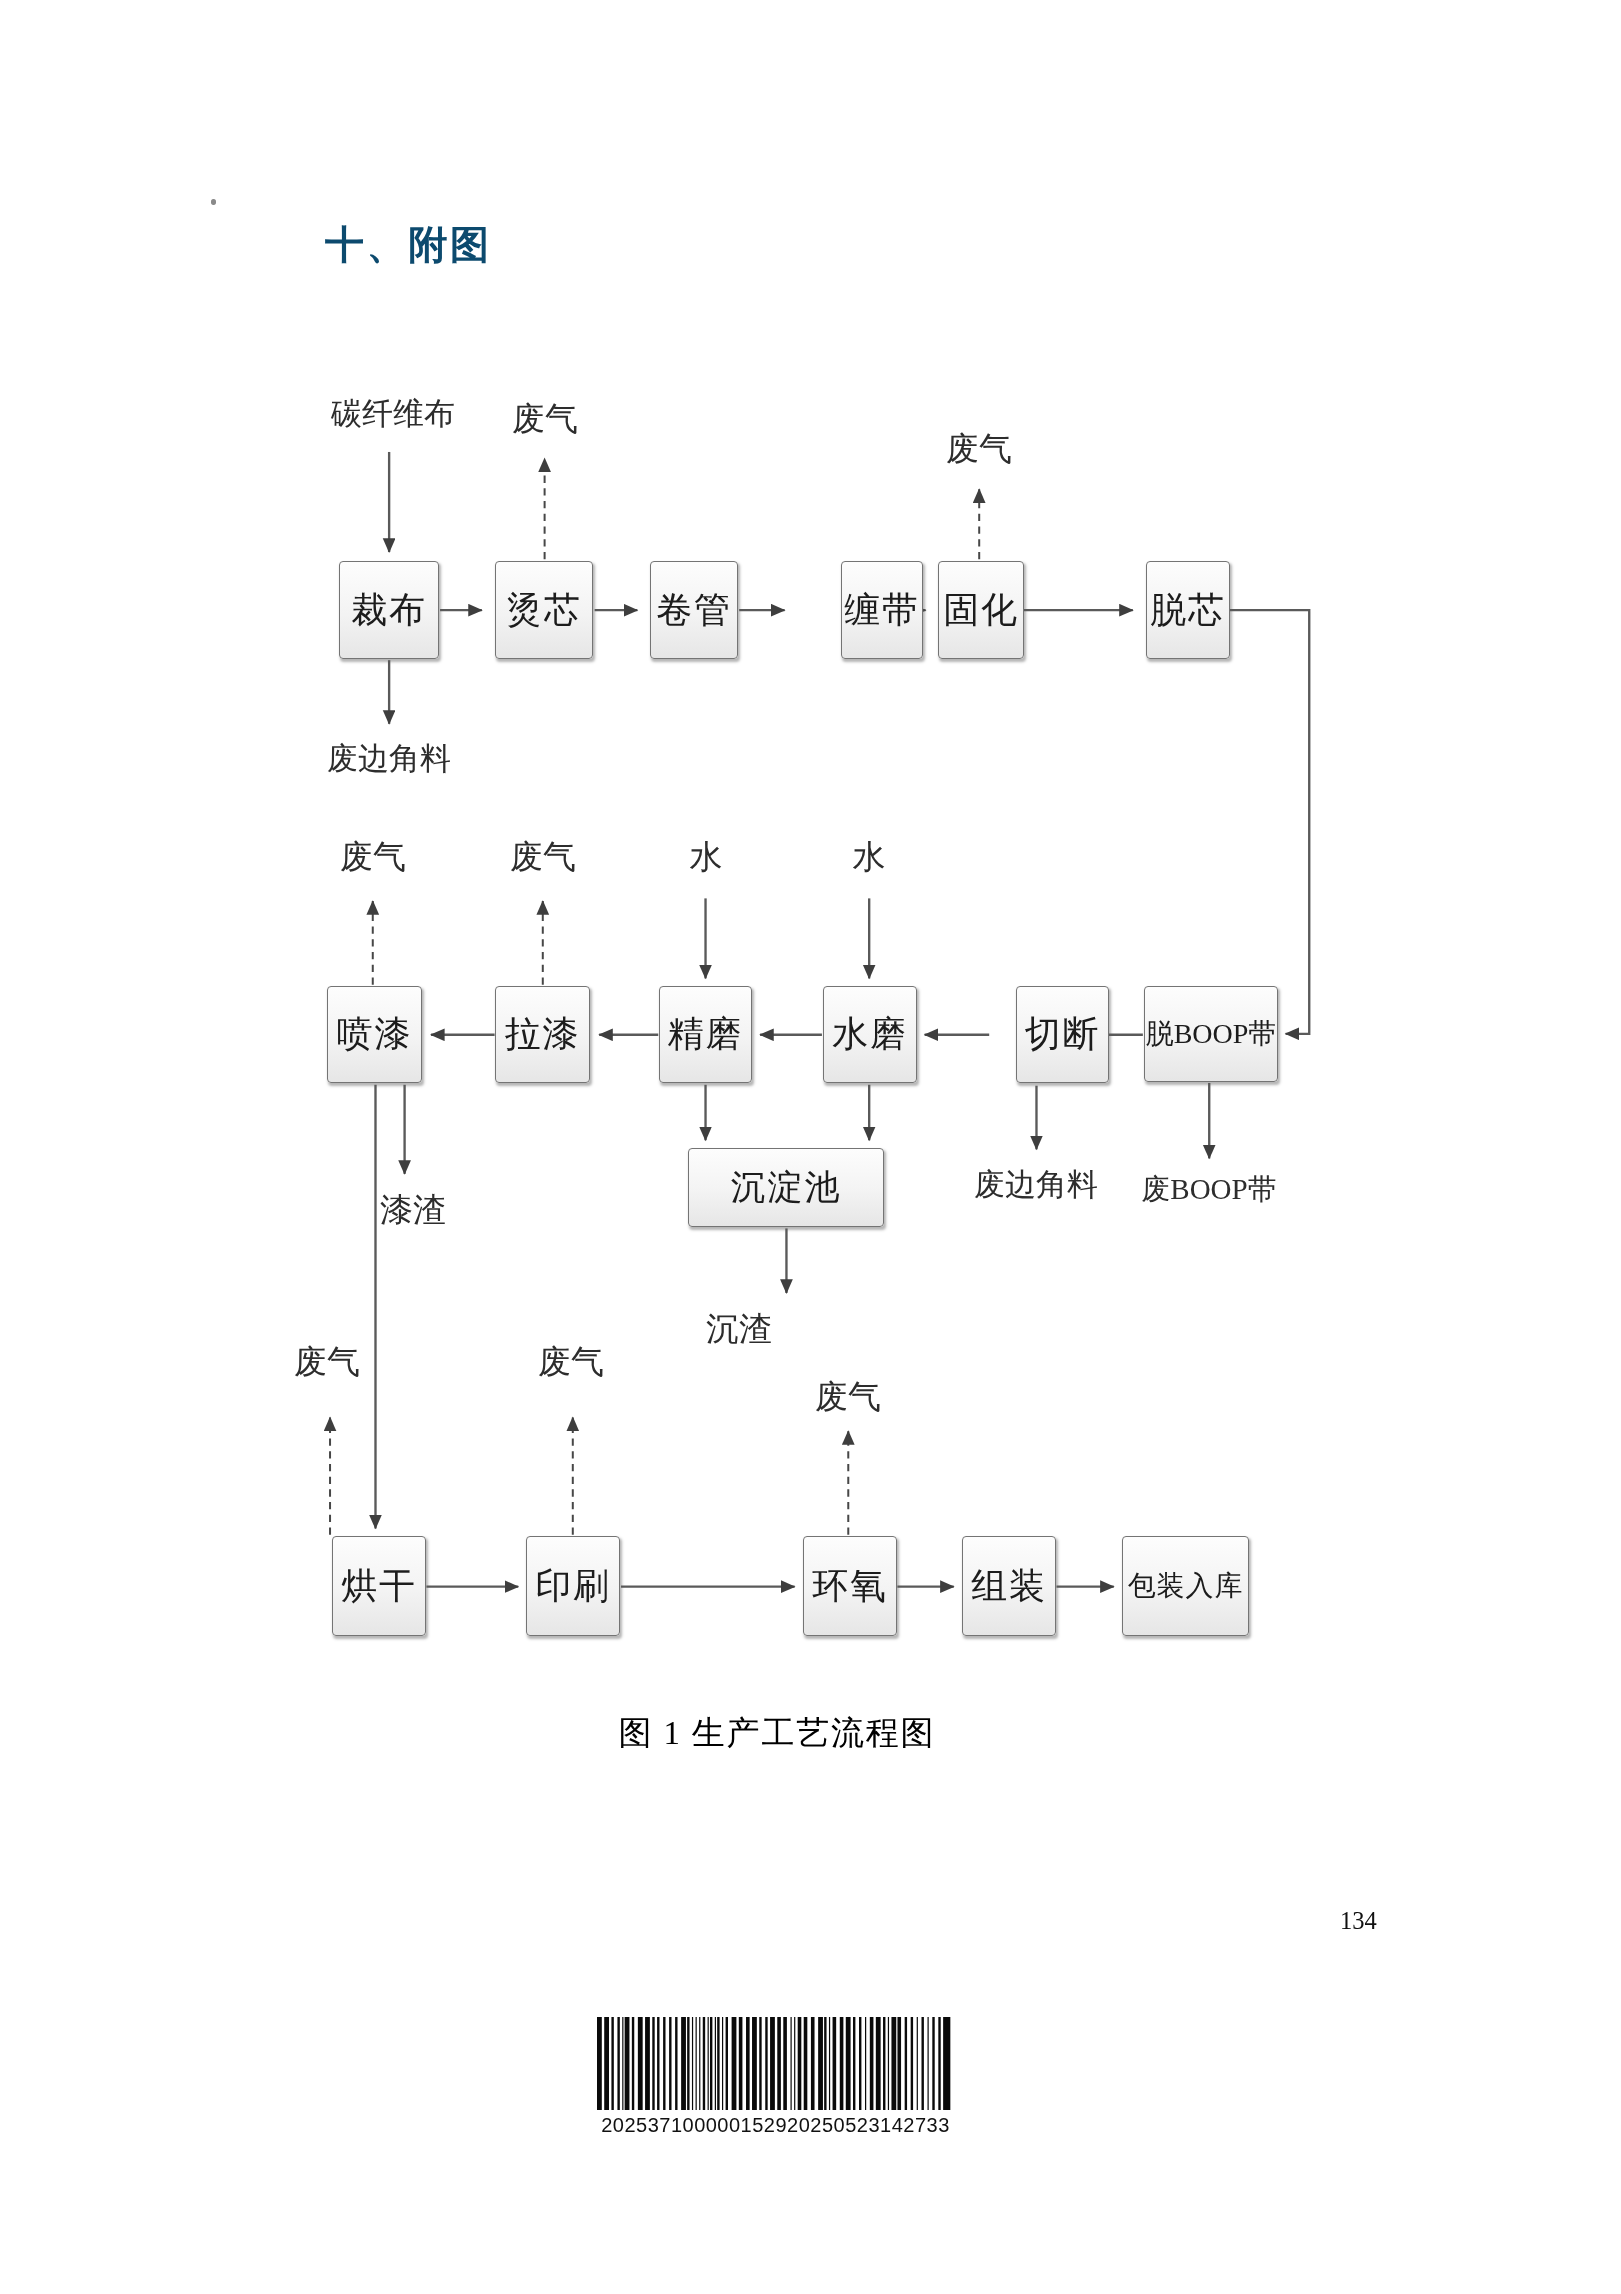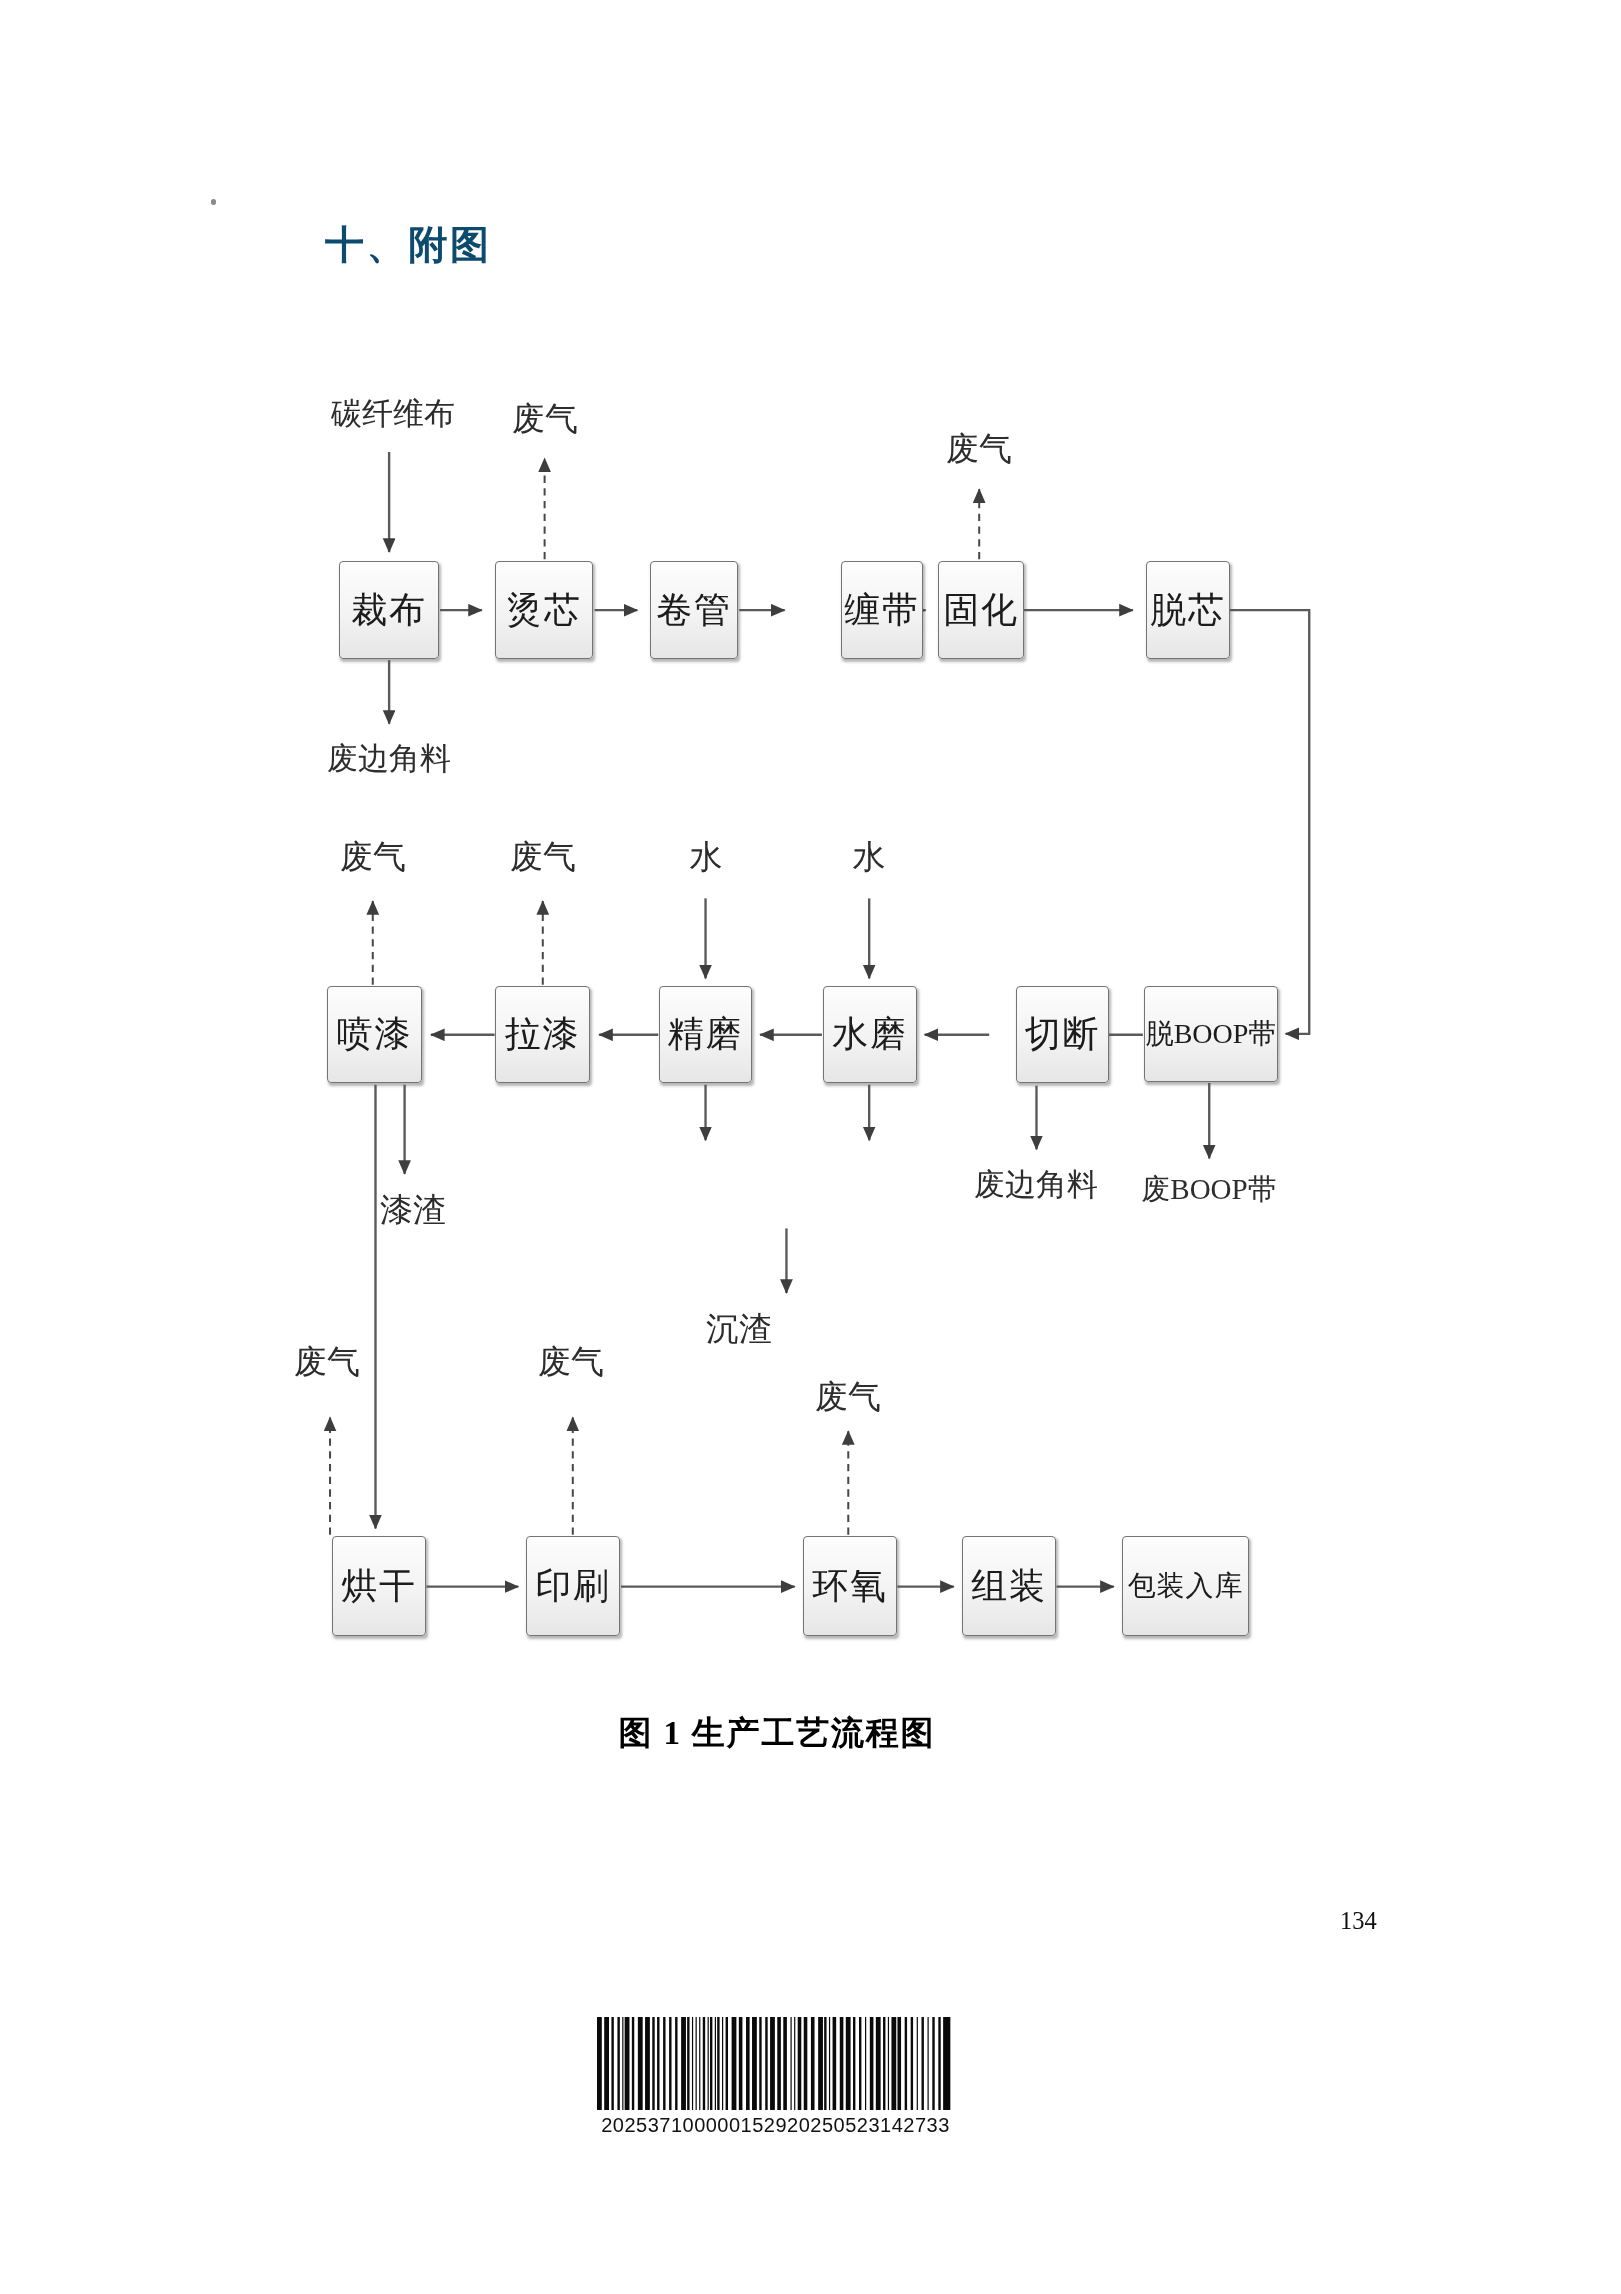--- a/index.html
+++ b/index.html
@@ -11,21 +11,21 @@
   .diagram{position:absolute;left:0;top:0;width:1622px;height:2295px;}
   .connectors{position:absolute;left:0;top:0;pointer-events:none;}
   .pbox{position:absolute;box-sizing:border-box;border:1.8px solid #747474;border-radius:4px;
         background:linear-gradient(180deg,#fdfdfd 0%,#f3f3f3 55%,#e6e6e6 100%);
         box-shadow:1.4px 2.3px 2.7px rgba(90,90,90,.45);
         display:flex;align-items:center;justify-content:center;
         color:#1c1c1c;font-family:"Liberation Serif",serif;letter-spacing:1.8px;}
   .flabel{position:absolute;transform:translateX(-50%);white-space:nowrap;color:#2d2d2d;
         font-size:33px;font-family:"Liberation Serif",serif;}
   .fig-caption{position:absolute;left:777px;top:1711px;transform:translateX(-50%);
-        font-size:33px;font-weight:700;color:#000;white-space:nowrap;
+        font-size:33px;font-weight:400;color:#000;white-space:nowrap;
         font-family:"Liberation Serif",serif;letter-spacing:1.8px;}
   .page-number{position:absolute;left:1340px;top:1907px;font-size:24.5px;color:#111;
         font-family:"Liberation Serif",serif;}
   .barcode{position:absolute;left:597px;top:2017px;width:357px;height:127px;}
   .barcode-bars{width:357px;height:93px;white-space:nowrap;font-size:0;}
   .barcode-bars i{display:inline-block;height:93px;background:#0a0a0a;}
   .barcode-digits{margin-top:3.6px;text-align:center;font-family:"Liberation Sans",sans-serif;
         font-size:20px;letter-spacing:0.5px;color:#111;white-space:nowrap;}
 </style>
 </head>
@@ -90,20 +90,21 @@
     <div class="pbox" style="left:938px;top:561px;width:86px;height:98px;font-size:36px;">固化</div>
     <div class="pbox" style="left:1146px;top:561px;width:84px;height:98px;font-size:36px;">脱芯</div>
 
     <div class="pbox" style="left:327px;top:986px;width:95px;height:97px;font-size:36px;">喷漆</div>
     <div class="pbox" style="left:495px;top:986px;width:95px;height:97px;font-size:36px;">拉漆</div>
     <div class="pbox" style="left:659px;top:986px;width:93px;height:97px;font-size:36px;">精磨</div>
     <div class="pbox" style="left:823px;top:986px;width:94px;height:97px;font-size:36px;">水磨</div>
     <div class="pbox" style="left:990px;top:986px;width:93px;height:97px;font-size:36px;margin-left:26px;">切断</div>
     <div class="pbox" style="left:1144px;top:986px;width:134px;height:96px;font-size:28px;letter-spacing:0;">脱BOOP带</div>
 
+    <div class="pbox" style="left:688px;top:1148px;width:196px;height:79px;font-size:35px;">沉淀池</div>
 
     <div class="pbox" style="left:332px;top:1536px;width:94px;height:100px;font-size:36px;">烘干</div>
     <div class="pbox" style="left:526px;top:1536px;width:94px;height:100px;font-size:36px;">印刷</div>
     <div class="pbox" style="left:803px;top:1536px;width:94px;height:100px;font-size:36px;">环氧</div>
     <div class="pbox" style="left:962px;top:1536px;width:94px;height:100px;font-size:36px;">组装</div>
     <div class="pbox" style="left:1122px;top:1536px;width:127px;height:100px;font-size:28px;letter-spacing:0.9px;">包装入库</div>
 
     <div class="flabel" style="left:393px;top:393px;font-size:31px;">碳纤维布</div>
     <div class="flabel" style="left:545px;top:397px;">废气</div>
     <div class="flabel" style="left:979px;top:427px;">废气</div>

